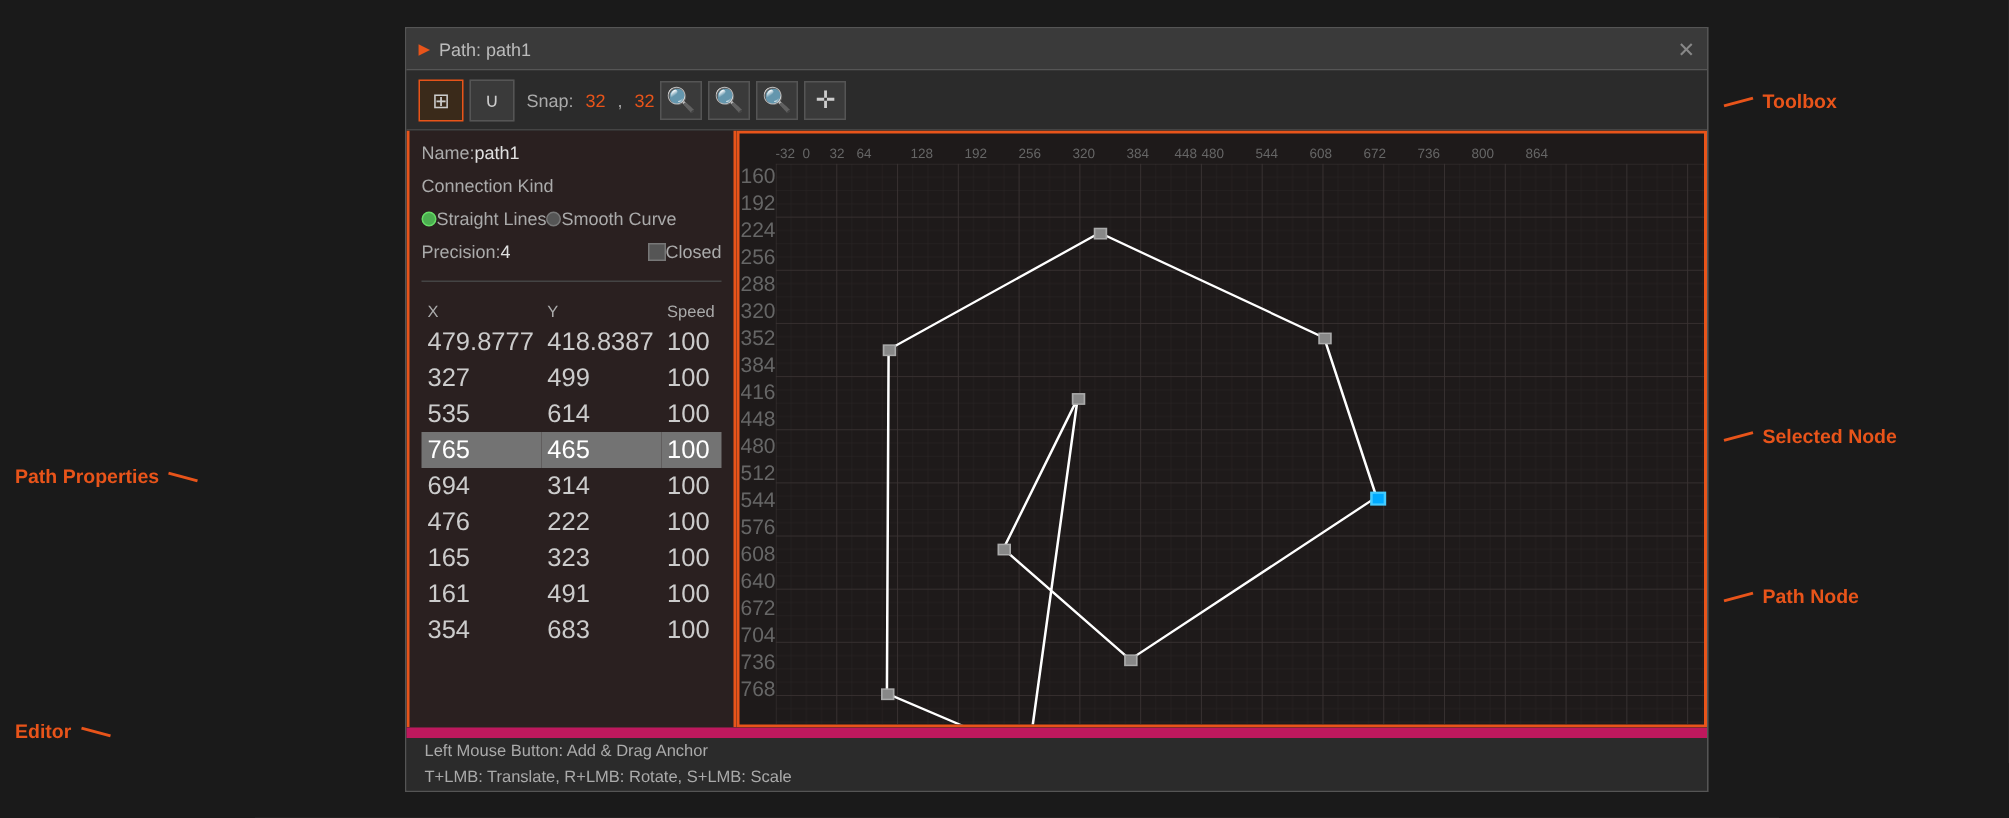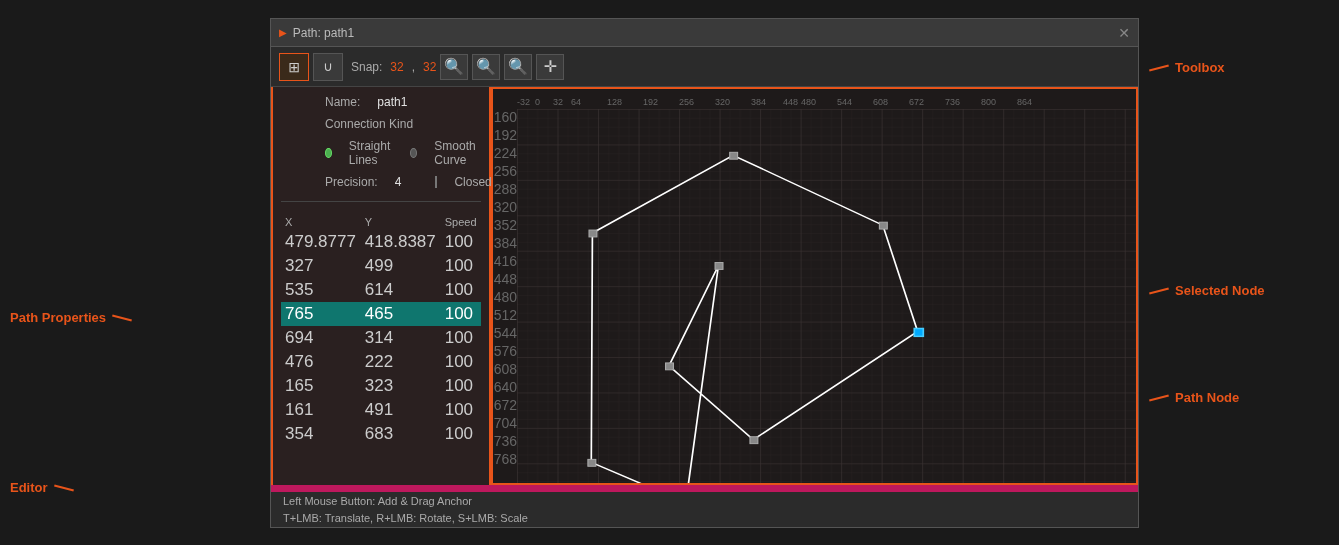--- a/index.html
+++ b/index.html
@@ -206,22 +206,21 @@
       padding: 8px;
       flex-shrink: 0;
       display: flex;
       flex-direction: column;
       gap: 8px;
     }
 
     .panel-row {
       display: flex;
       align-items: center;
-      gap: 17px;
-      margin-left: 44px;
+      gap: 0;
     }
 
     .panel-label {
       color: #aaa;
       font-size: 12px;
     }
 
     .panel-value {
       color: #e0e0e0;
       font-size: 12px;
@@ -272,21 +271,21 @@
       font-weight: normal;
     }
 
     .data-table td {
       color: #ccc;
       font-size: 17px;
       padding: 2px 4px;
     }
 
     .data-table tr.selected td {
-      background: #0f766e;
+      background: #737373;
       color: #fff;
     }
 
     
     .grid-canvas {
       flex: 1;
       background: #1e1a1a;
       border: 2px solid #e8541a;
       position: relative;
       overflow: hidden;

